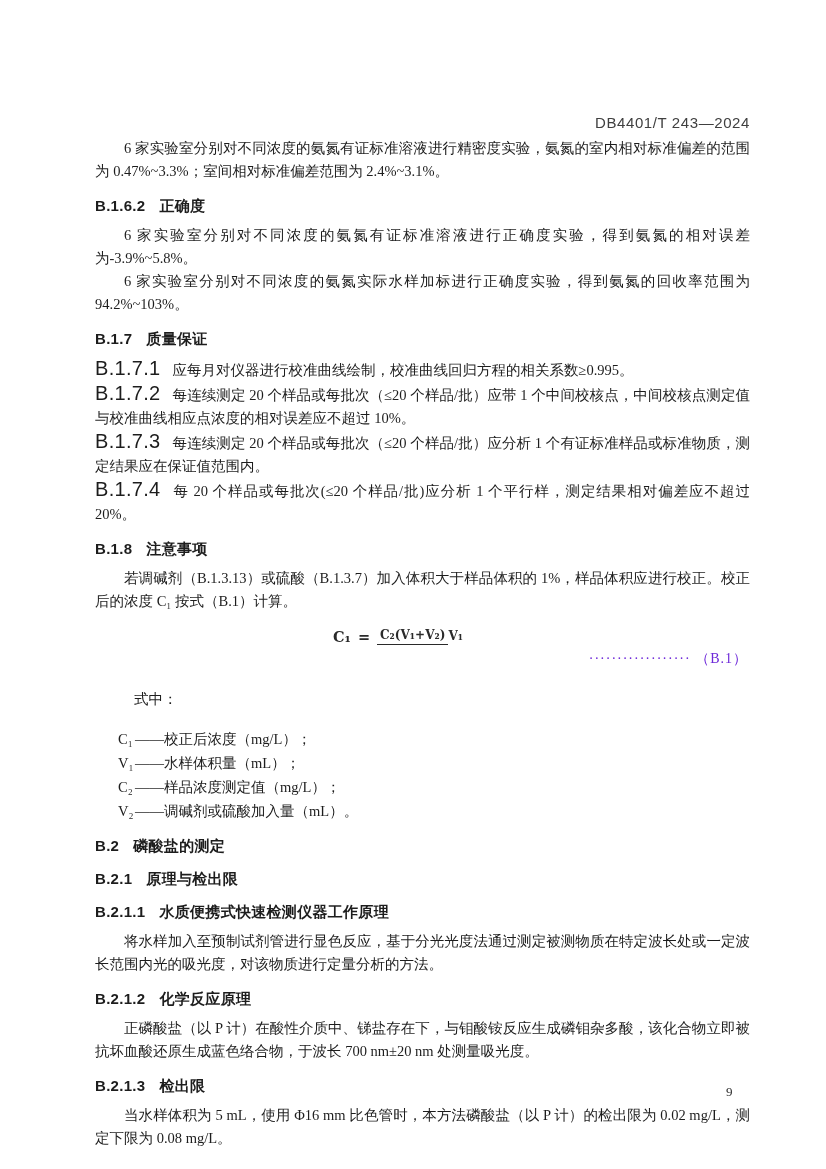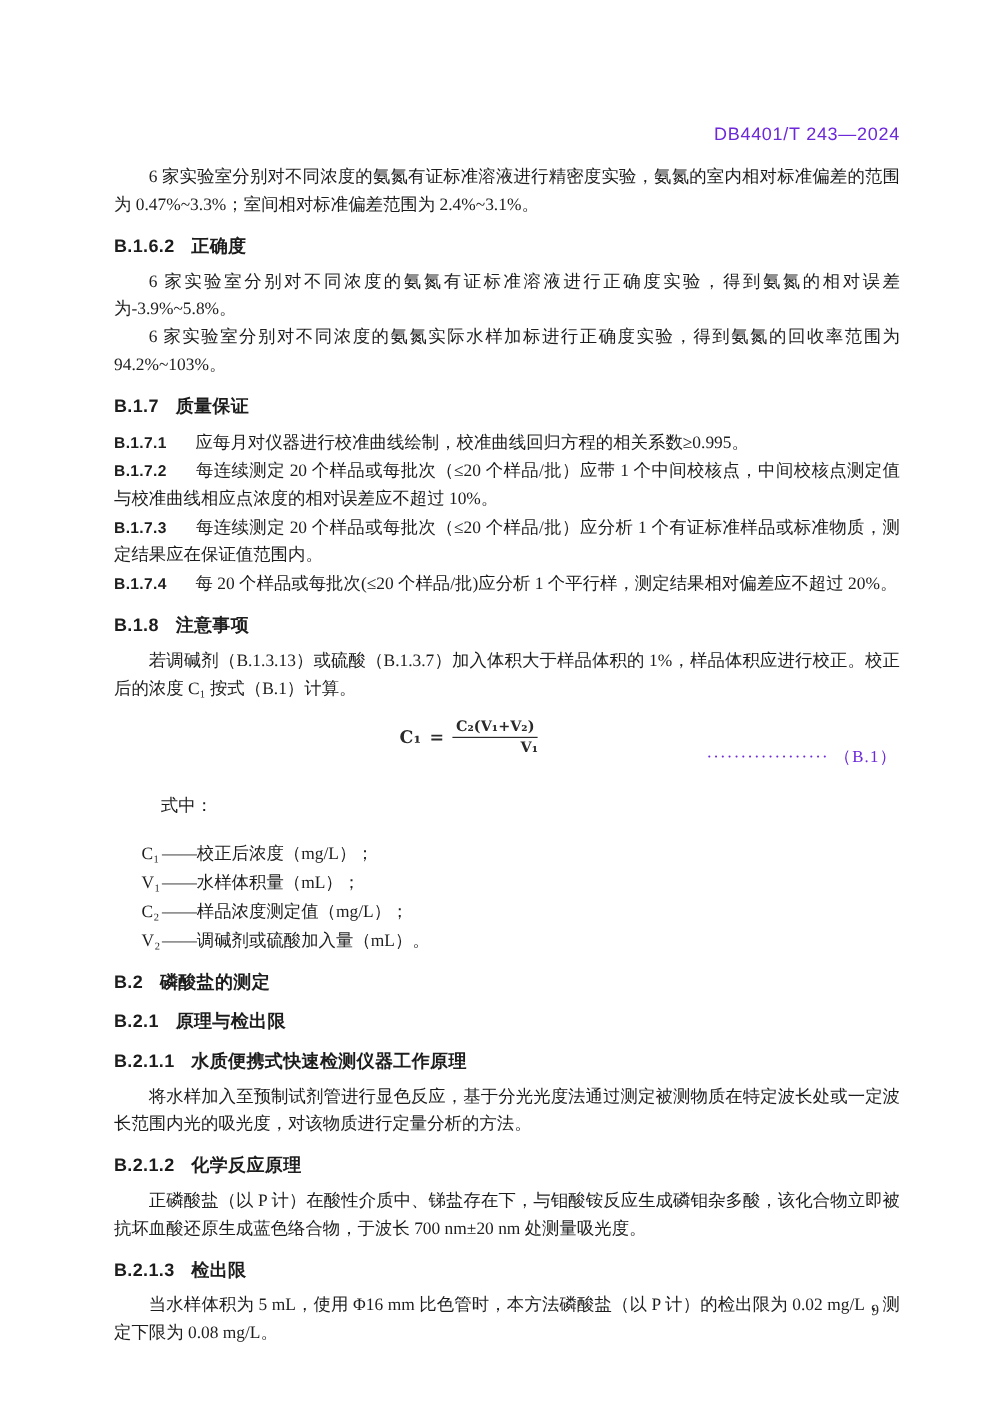--- a/index.html
+++ b/index.html
@@ -5,51 +5,51 @@
   html, body { margin:0; padding:0; }
   body {
     width:826px; height:1169px;
     background:#ffffff;
     position:relative;
     font-family:"Liberation Serif","DejaVu Serif",serif;
     color:#1d1d1d;
     overflow:hidden;
   }
   .doc-header {
-    position:absolute; top:104px; right:76px;
+    position:absolute; top:114px; right:76px;
     font-family:"Liberation Sans","DejaVu Sans",sans-serif;
-    font-size:15px; letter-spacing:0.6px; color:#6d28d9;
+    font-size:15px; letter-spacing:0.6px; color:#404040;
   }
   .content {
     position:absolute; left:95px; right:76px; top:137px;
     font-size:14.5px; line-height:23px;
     text-align:justify;
   }
   p.para { margin:0; text-indent:2em; }
   p.clause { margin:0; }
   .clause-num {
     font-family:"Liberation Sans","DejaVu Sans",sans-serif;
-    font-weight:bold; font-size:13px;
-    margin-right:24px; letter-spacing:0.3px;
+    font-weight:normal; font-size:20px;
+    margin-right:12px; letter-spacing:0.3px;
   }
   h4.hd {
     font-family:"Liberation Sans","DejaVu Sans",sans-serif;
     font-weight:bold; font-size:15px;
     margin:13px 0 8px; line-height:20px; letter-spacing:0.3px;
   }
   h4.hd .hd-num { margin-right:14px; }
   .formula-row { position:relative; margin:9px 0 5px; height:50px; }
   .formula {
     position:absolute; left:238px; top:3px;
     font-family:"DejaVu Serif","Liberation Serif",serif;
     font-size:14.5px; font-weight:bold; color:#2a2a2a;
     display:flex; align-items:center; gap:7px;
   }
   .frac {
-    display:inline-flex; flex-direction:column; align-items:flex-end;
+    display:inline-flex; flex-direction:row; align-items:flex-start;
     font-size:12px; line-height:15px;
   }
   .frac-num { border-bottom:1.2px solid #2a2a2a; padding:0 3px 1px; }
   .frac-den { padding-top:1px; }
   .formula-label {
     position:absolute; right:2px; bottom:2px;
     font-size:14px; letter-spacing:1px; color:#6d28d9; font-weight:normal;
   }
   .where { margin:16px; padding-left:23px; }
   .varlist { margin:0; padding-left:23px; }

